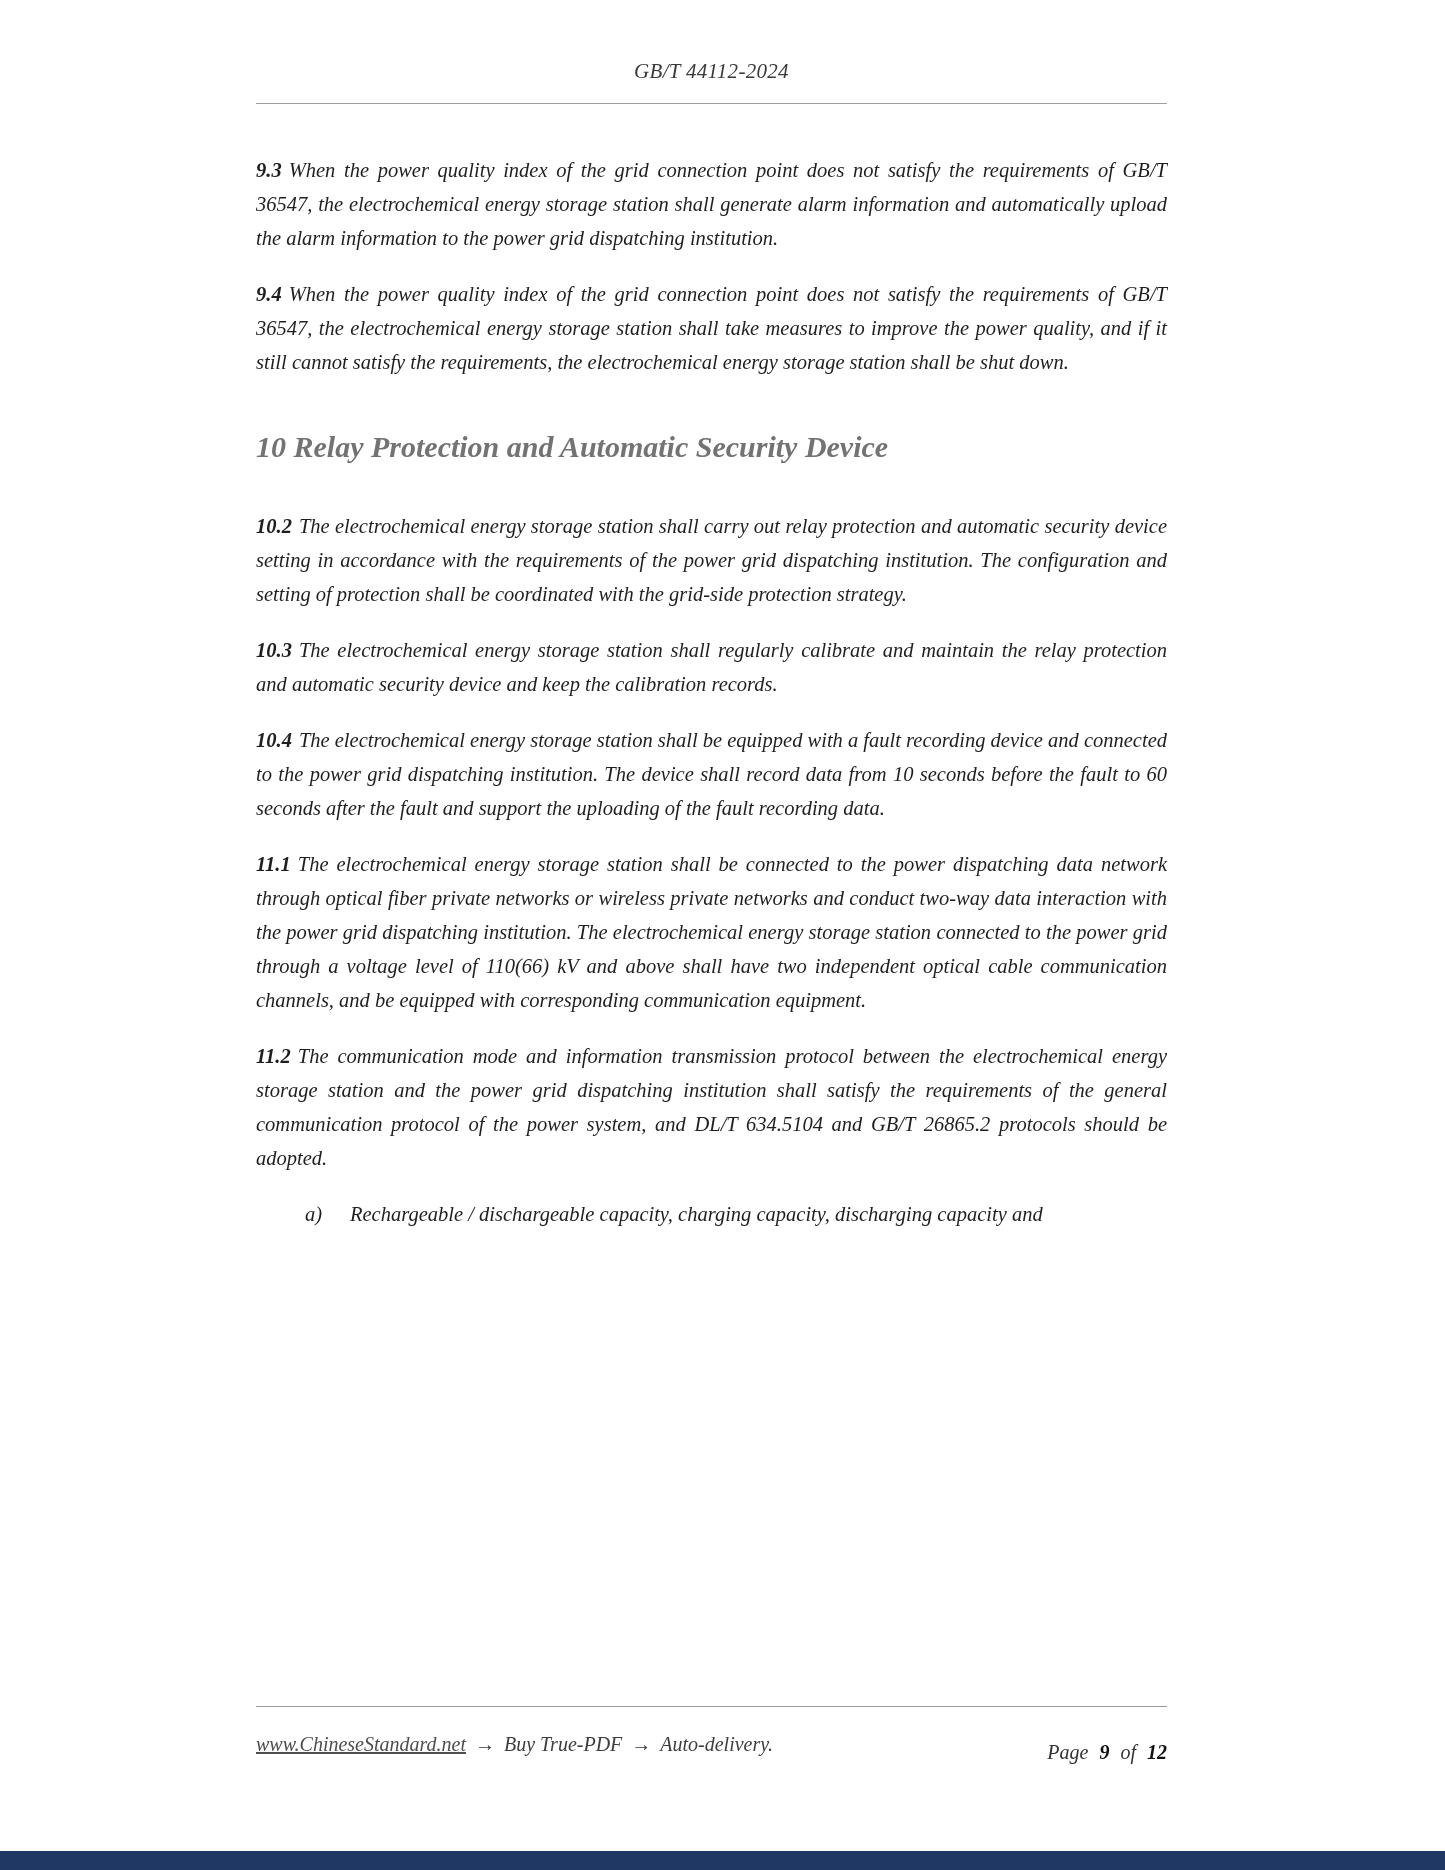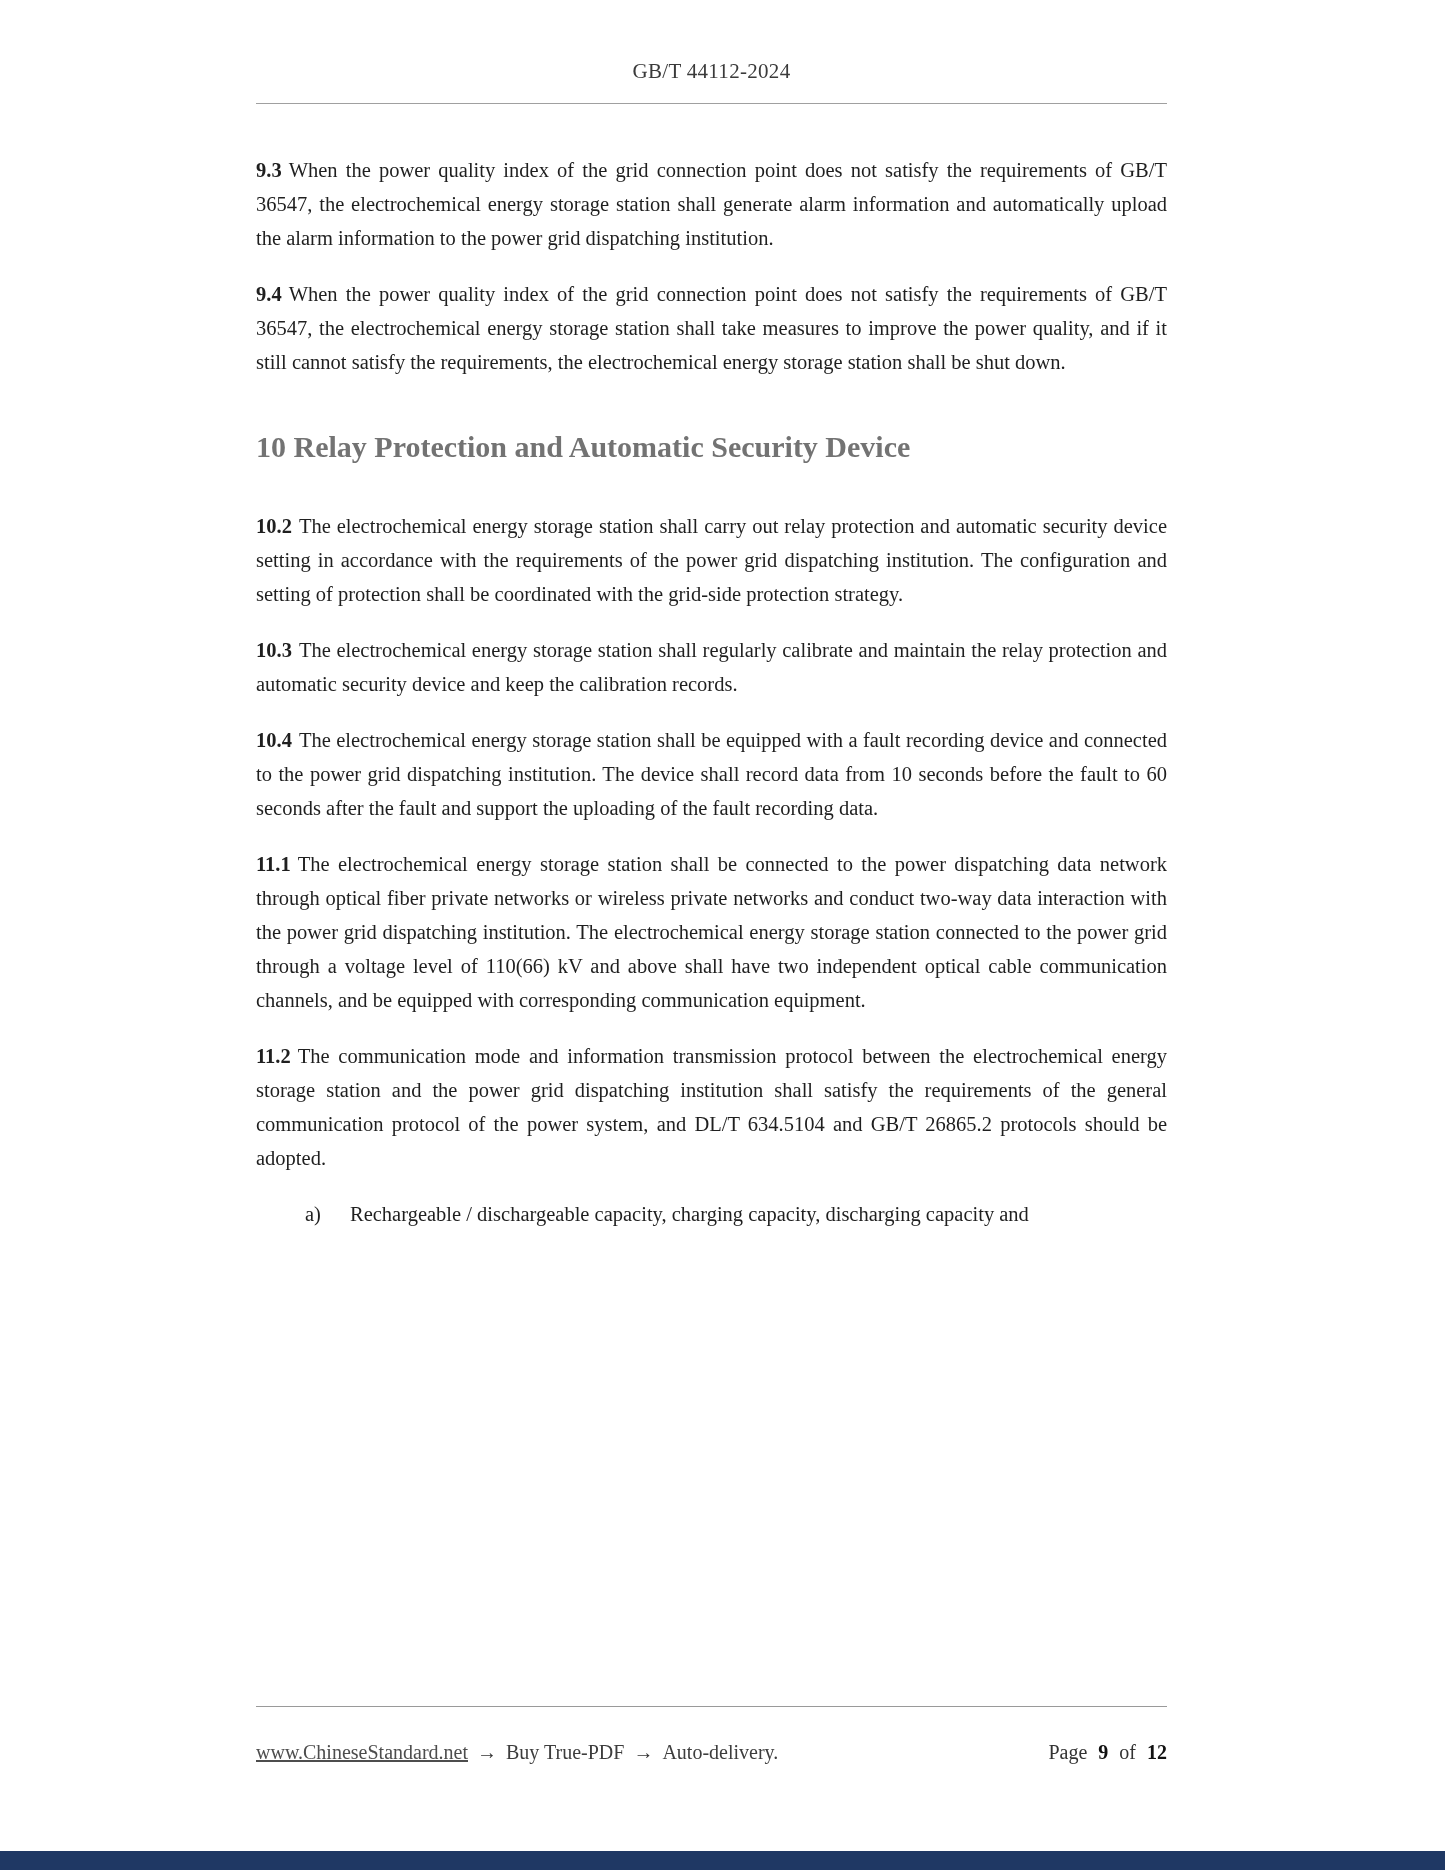--- a/index.html
+++ b/index.html
@@ -8,20 +8,21 @@
     background: #ffffff;
   }
   .page {
     position: relative;
     width: 1445px;
     height: 1870px;
     background: #ffffff;
     font-family: "Liberation Serif", serif;
     color: #1f1f1f;
     overflow: hidden;
+    font-style: italic;
   }
   .doc-header {
     position: absolute;
     top: 58px;
     left: 256px;
     width: 911px;
     text-align: center;
     border-bottom: 1px solid #a0a0a0;
     padding-bottom: 19px;
   }
@@ -67,21 +68,21 @@
   }
   .page-footer {
     position: absolute;
     left: 256px;
     top: 1706px;
     width: 911px;
     border-top: 1px solid #9a9a9a;
     padding-top: 18px;
     display: flex;
     justify-content: space-between;
-    align-items: flex-end;
+    align-items: center;
     font-size: 20px;
     color: #3d3d3d;
   }
   .footer-left {
     display: inline-flex;
     gap: 9px;
     align-items: baseline;
   }
   .site-link {
     color: #4d4d4d;

